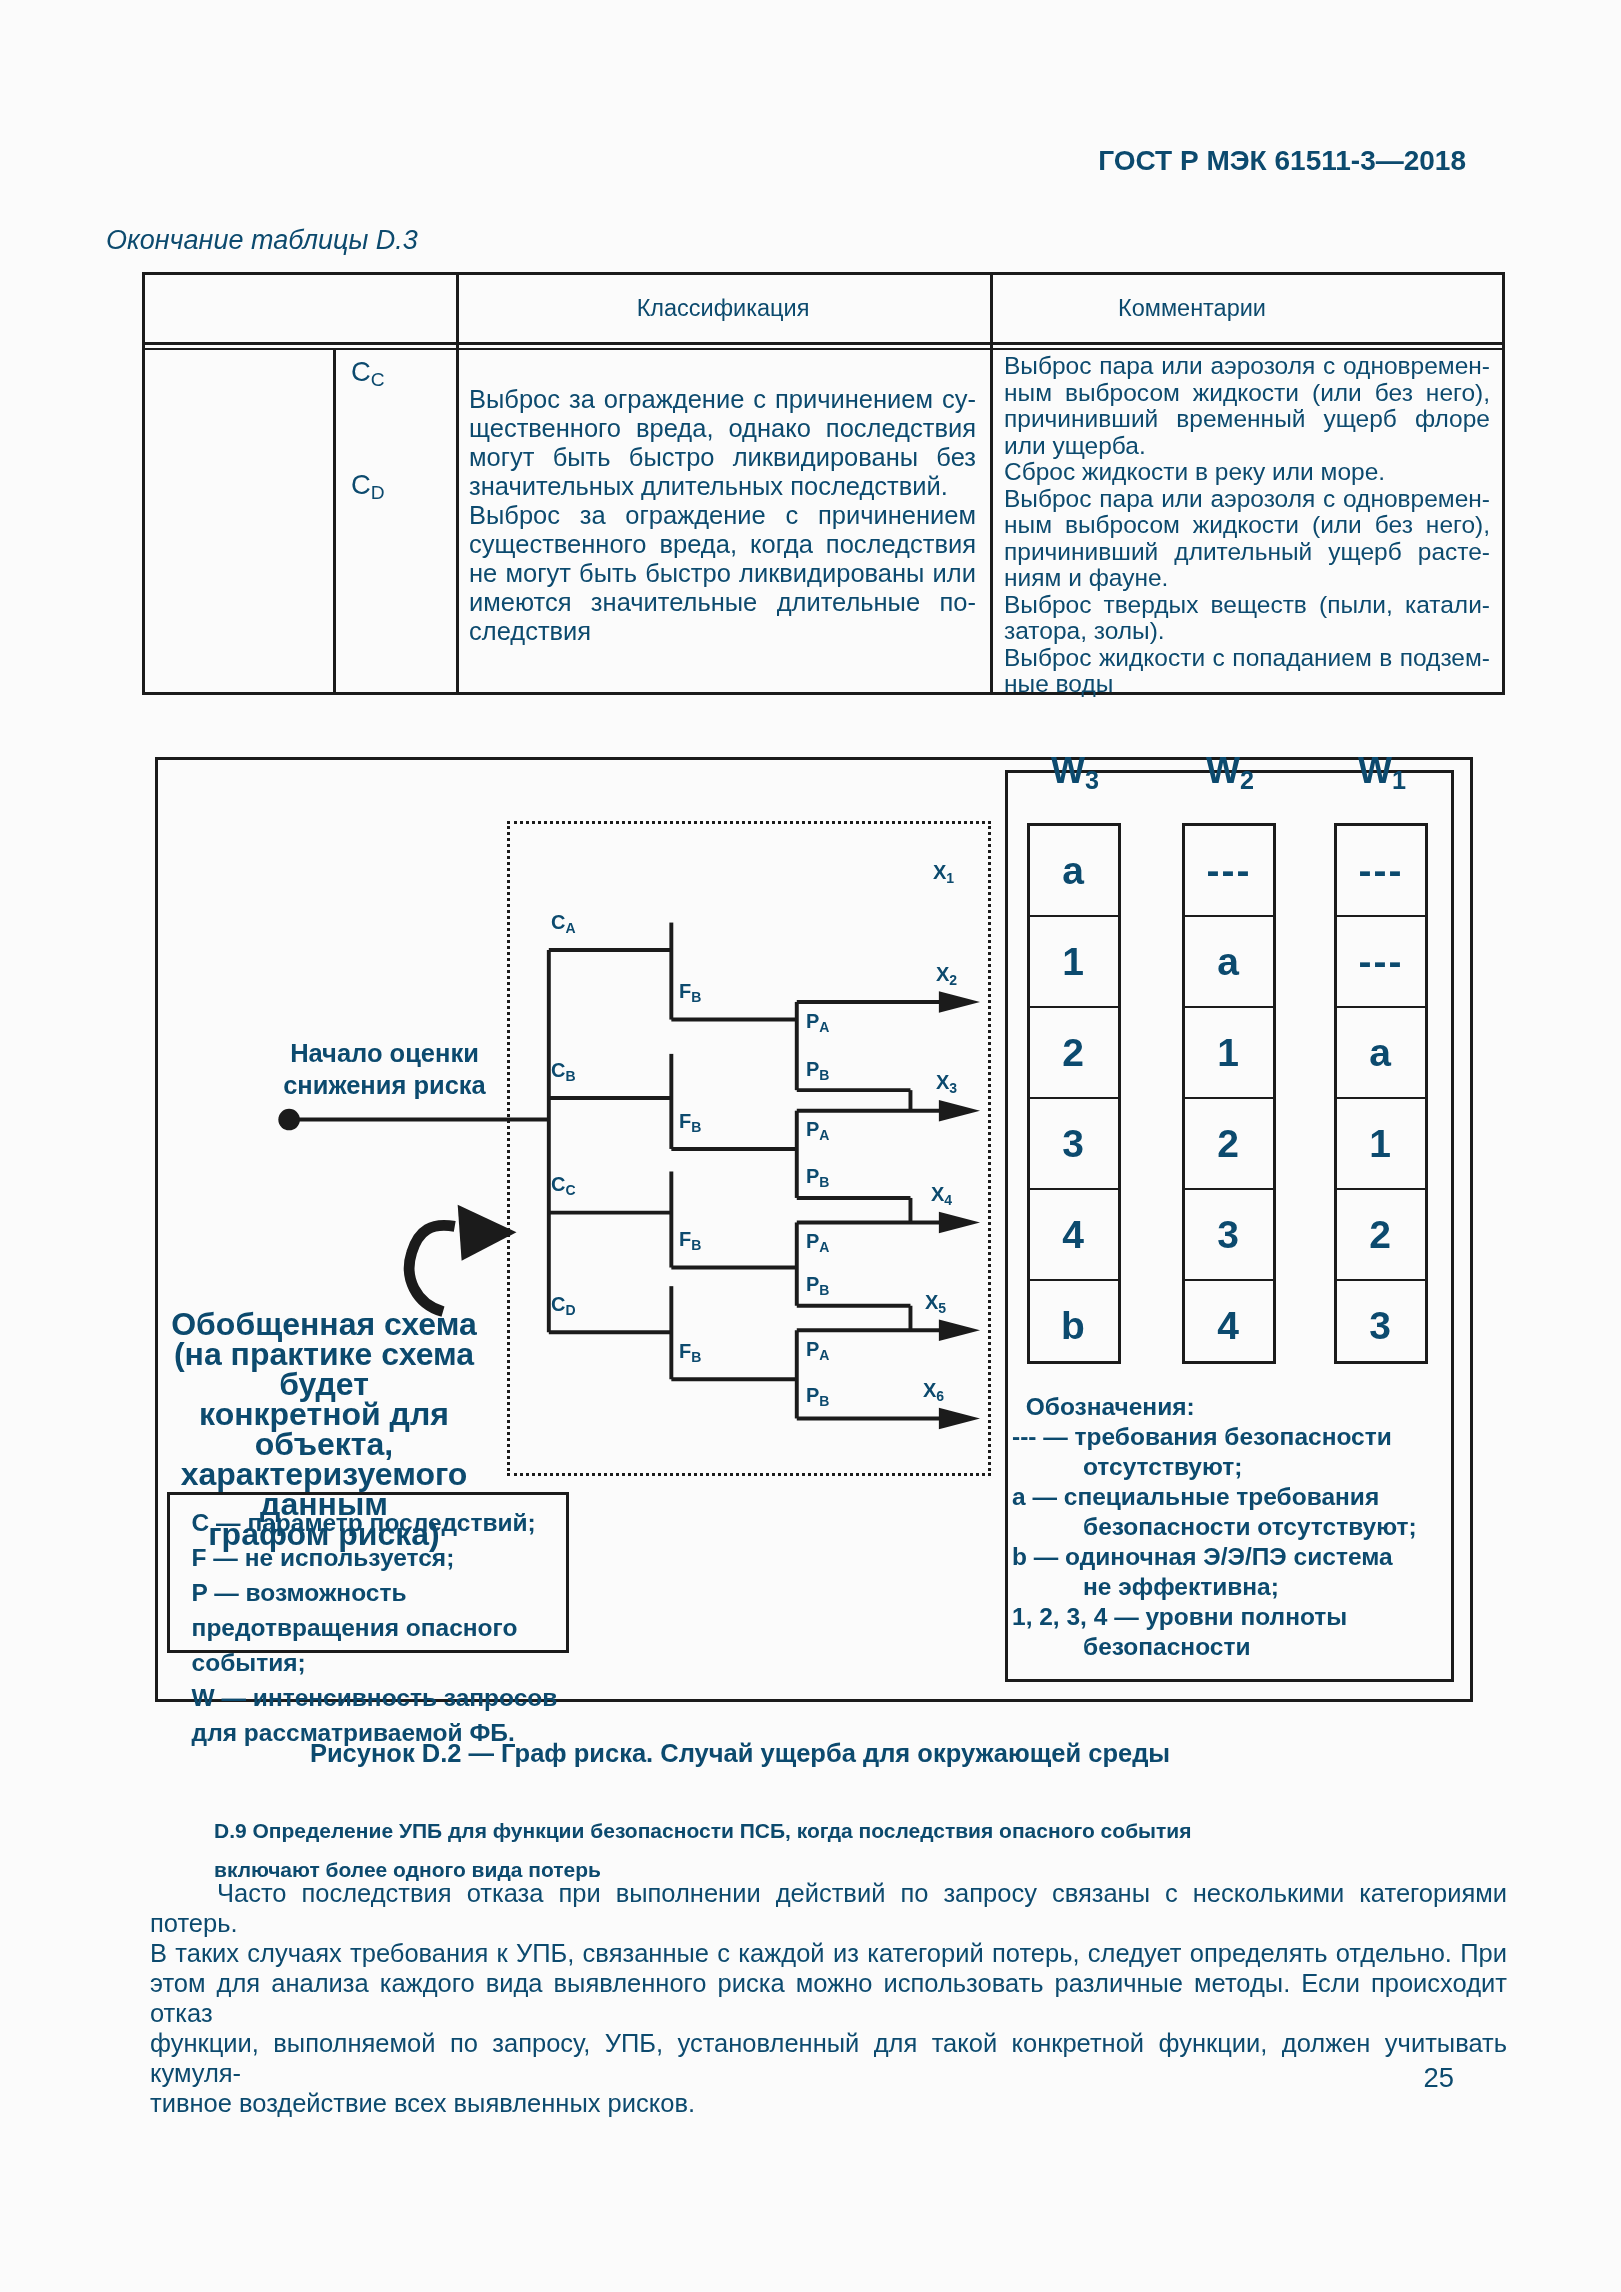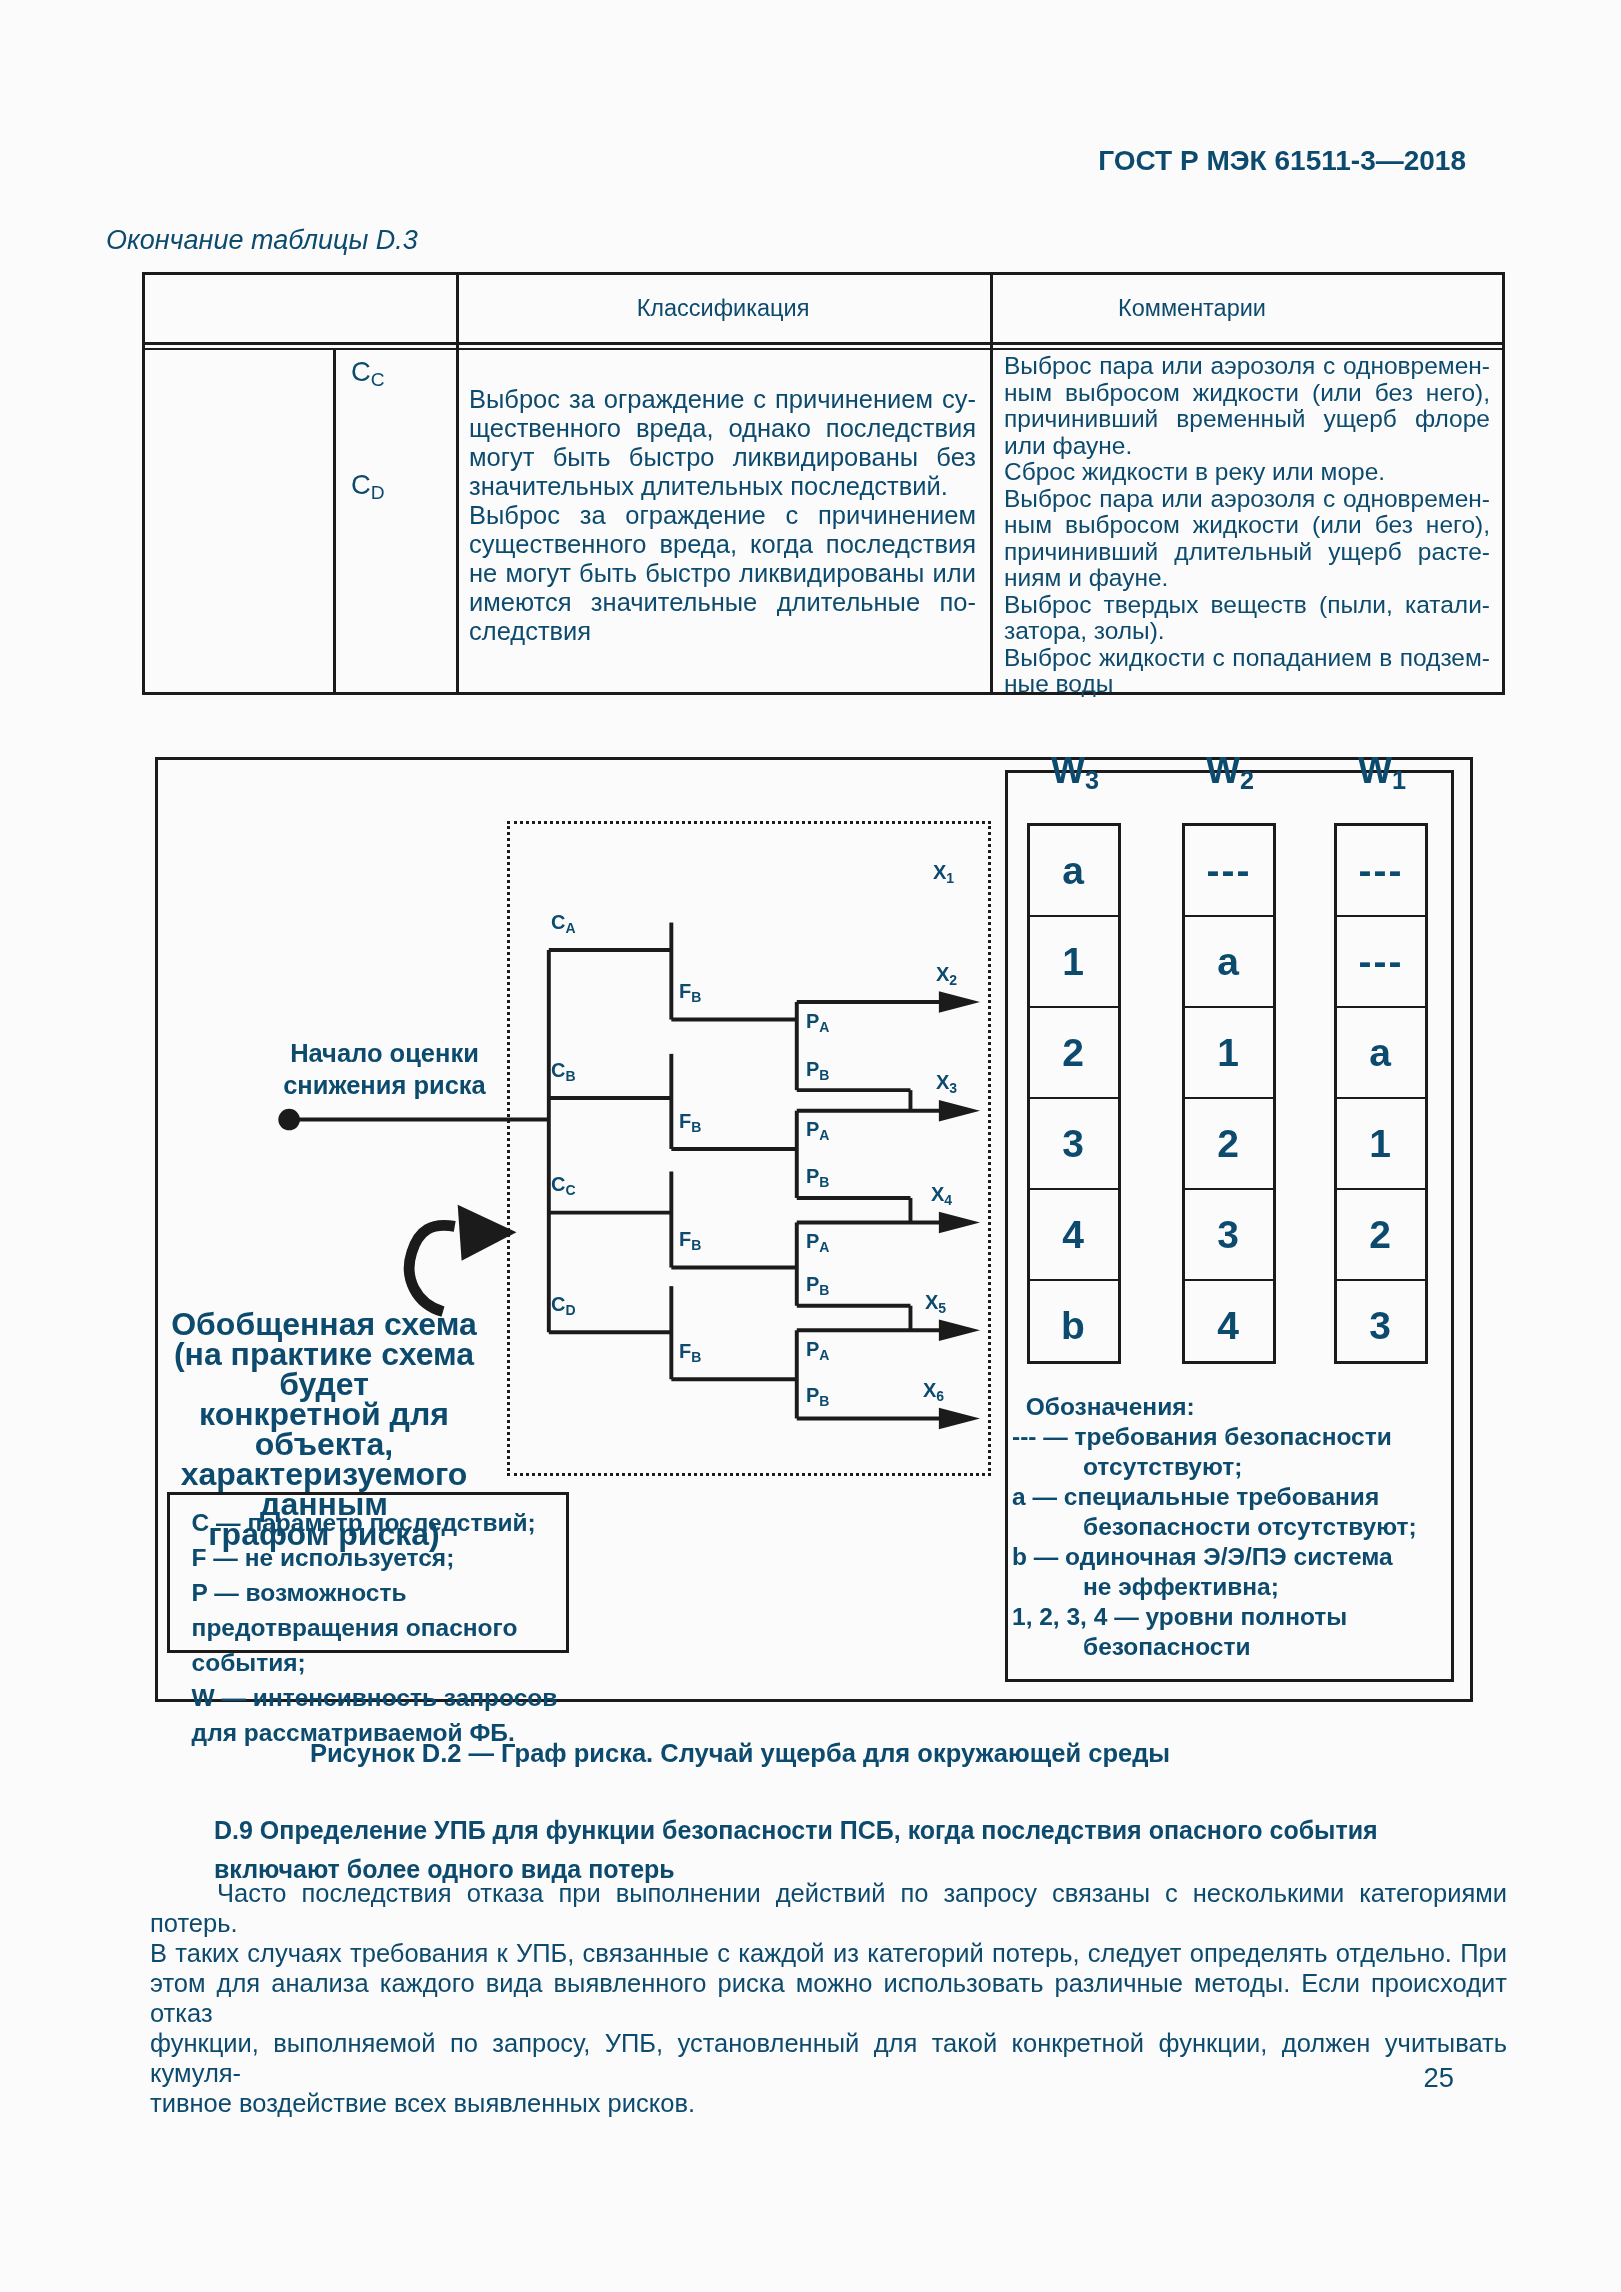--- a/index.html
+++ b/index.html
@@ -33,21 +33,21 @@
   #start-label{left:267px;top:1037px;width:235px;text-align:center;font-weight:700;font-size:25.5px;line-height:32px;}
   #scheme-note{left:128px;top:1309px;width:392px;text-align:center;font-weight:700;font-size:32px;line-height:30px;}
   #legend-left{left:167px;top:1492px;width:396px;height:155px;border:3.9px solid #1b1b1b;}
   #legend-left .lg-row{margin-left:21.6px;font-weight:700;font-size:24.5px;line-height:35px;}
   #legend-left .pad{height:9.8px;}
   #legend-right{left:1012px;top:1392px;width:412px;font-weight:700;font-size:24.5px;line-height:30px;}
   #legend-right .lg-title{padding-left:13.7px;}
   #legend-right .lg-item{padding-left:71px;text-indent:-71px;}
   #fig-caption{left:157px;top:1739px;width:1166px;text-align:center;font-weight:700;font-size:25.5px;}
   
-  #sec-heading{left:214px;top:1811px;width:1235px;font-weight:700;font-size:25px;line-height:39px;}
+  #sec-heading{left:214px;top:1811px;width:1235px;font-weight:700;font-size:21px;line-height:39px;}
   #body-par{left:150px;top:1878px;width:1357px;font-size:25.5px;line-height:30px;}
   #body-par .ind{text-indent:67px;}
   #page-num{top:2062px;right:167px;font-size:27.4px;}
   svg{position:absolute;left:0;top:0;}
 </style>
 </head>
 <body>
 
 <div id="page">
 
@@ -76,21 +76,21 @@
       <span class="line jl">существенного вреда, когда последствия</span>
       <span class="line jl">не могут быть быстро ликвидированы или</span>
       <span class="line jl">имеются значительные длительные по-</span>
       <span class="line">следствия</span>
     </div>
 
     <div class="cellp" style="left:859px;top:78px;width:486px;font-size:24.5px;line-height:26.5px;">
       <span class="line jl">Выброс пара или аэрозоля с одновремен-</span>
       <span class="line jl">ным выбросом жидкости (или без него),</span>
       <span class="line jl">причинивший временный ущерб флоре</span>
-      <span class="line">или фауне.</span>
+      <span class="line">или ущерба.</span>
       <span class="line">Сброс жидкости в реку или море.</span>
       <span class="line jl">Выброс пара или аэрозоля с одновремен-</span>
       <span class="line jl">ным выбросом жидкости (или без него),</span>
       <span class="line jl">причинивший длительный ущерб расте-</span>
       <span class="line">ниям и фауне.</span>
       <span class="line jl">Выброс твердых веществ (пыли, катали-</span>
       <span class="line">затора, золы).</span>
       <span class="line jl">Выброс жидкости с попаданием в подзем-</span>
       <span class="line">ные воды</span>
     </div>

